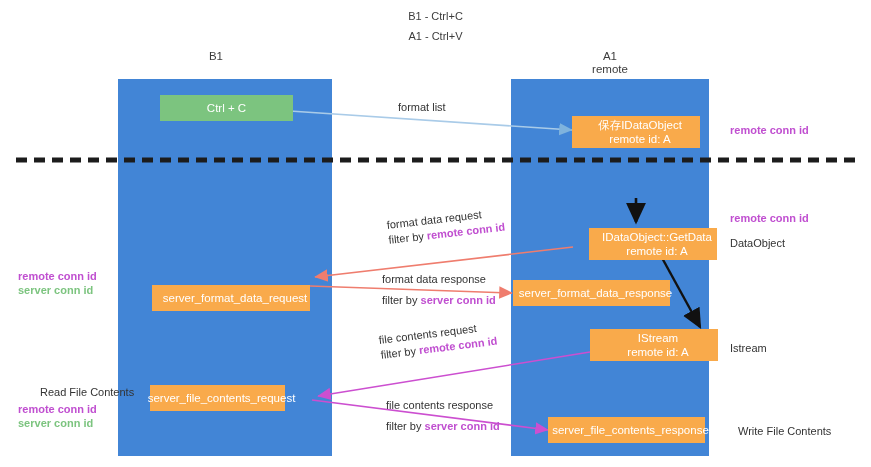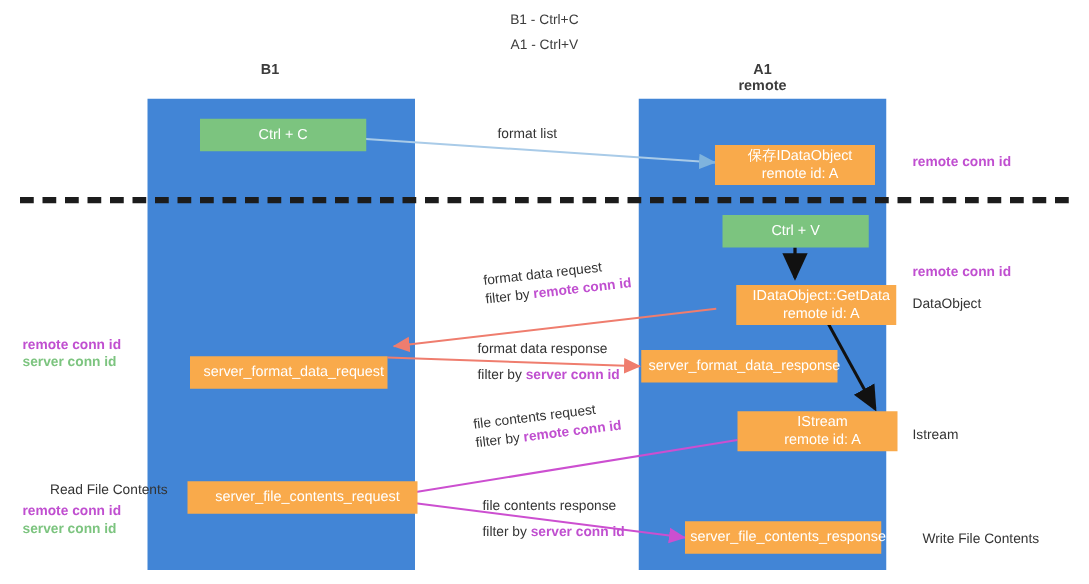--- a/index.html
+++ b/index.html
@@ -39,21 +39,20 @@
   }
 
   
   .colhead {
     position: absolute;
     text-align: center;
     font-size: 11.5px;
     color: #3c3c3c;
     line-height: 13px;
     width: 200px;
-    font-weight: bold;
   }
 
   
   .lane {
     position: absolute;
     background: #4285d6;
   }
 
   
   .node {
@@ -166,32 +165,29 @@
   </svg>
 
   <div class="node green" style="left:160px; top:95px; width:133px; height:26px;">
     <span>Ctrl + C</span>
   </div>
 
   <div class="node orange" style="left:152px; top:269px; width:158px; height:26px;margin-top:16px;">
     <span>server_format_data_request</span>
   </div>
 
-  <div class="node orange" style="left:150px; top:385px; width:184px; height:26px;justify-content:center;">
+  <div class="node orange" style="left:150px; top:385px; width:135px; height:26px;justify-content:center;">
     <span>server_file_contents_request</span>
   </div>
 
   <div class="node orange" style="left:572px; top:116px; width:128px; height:32px;">
     <span>保存IDataObject</span>
     <span>remote id: A</span>
   </div>
 
-  <div class="node green" style="left:578px; top:172px; width:117px; height:26px;">
-    <span>Ctrl + V</span>
-  </div>
 
   <div class="node orange" style="left:589px; top:228px; width:128px; height:32px;">
     <span>IDataObject::GetData</span>
     <span>remote id: A</span>
   </div>
 
   <div class="node orange" style="left:513px; top:280px; width:157px; height:26px;">
     <span>server_format_data_response</span>
   </div>
 

